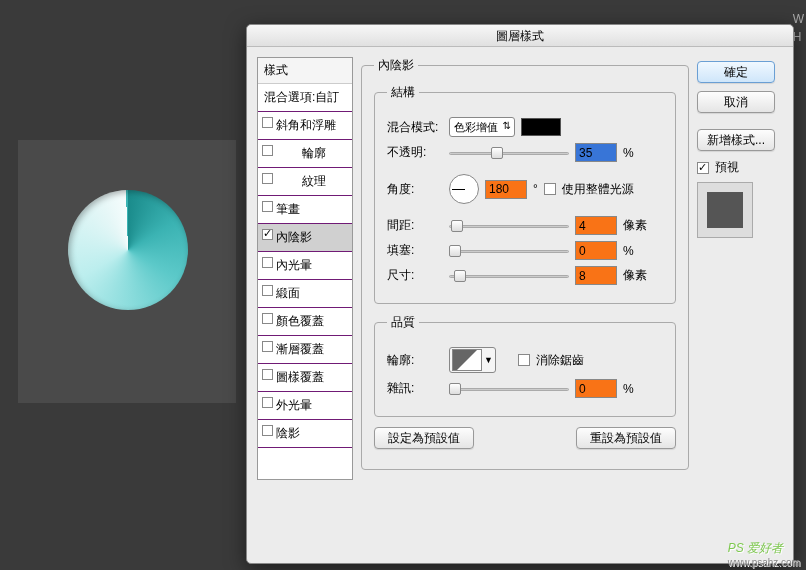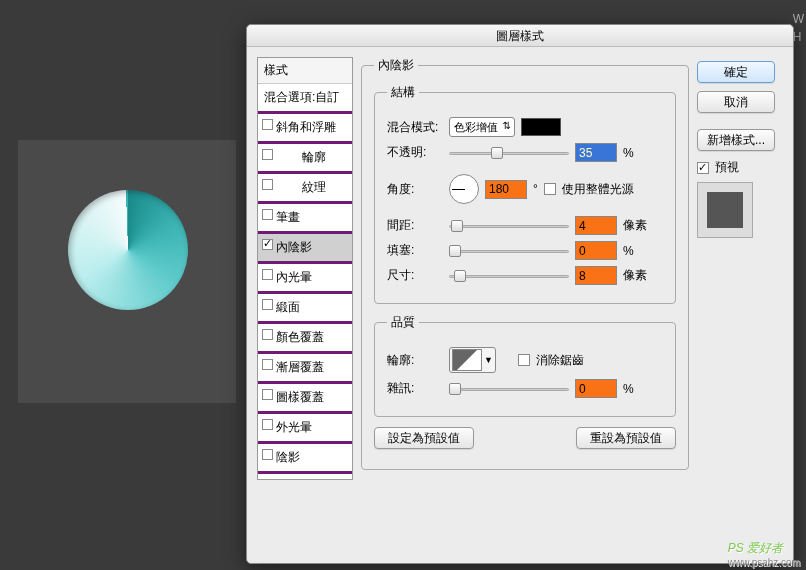--- a/index.html
+++ b/index.html
@@ -5,40 +5,40 @@
 * { box-sizing: border-box; margin: 0; padding: 0; font-family: "Heiti TC", "Microsoft JhengHei", sans-serif; font-size: 12px; }
 body { width: 806px; height: 570px; background: #3a3a3a; position: relative; overflow: hidden; }
 .canvas { position: absolute; left: 18px; top: 140px; width: 218px; height: 263px; background: #4a4a4a; }
 .circle-wrap { position: absolute; left: 50px; top: 50px; width: 120px; height: 120px; }
 .circle { width: 120px; height: 120px; border-radius: 50%; background: conic-gradient(from 0deg, #1a8b8b 0deg, #3bb3b3 60deg, #5cc9c9 120deg, #8ddddd 180deg, #bceeee 240deg, #e6f7f7 330deg, #f5fcfc 358deg, #3bb3b3 358deg, #3bb3b3 360deg); box-shadow: inset 2px 2px 6px rgba(0,0,0,0.3); }
 .dialog { position: absolute; left: 246px; top: 24px; width: 548px; height: 540px; background: #ececec; border: 1px solid #888; border-radius: 5px; box-shadow: 0 5px 20px rgba(0,0,0,0.5); }
 .titlebar { height: 22px; text-align: center; line-height: 22px; background: linear-gradient(#f7f7f7,#e0e0e0); border-bottom: 1px solid #bbb; border-radius: 5px 5px 0 0; }
 .content { display: flex; padding: 10px; gap: 8px; }
 .styles-col { width: 96px; border: 1px solid #999; background: #fff; }
 .styles-header { padding: 4px 6px; border-bottom: 1px solid #ccc; background: #f5f5f5; font-family: Liberation Mono, monospace; }
-.styles-item { padding: 5px 6px 5px 18px; border-bottom: 3px solid #701a75; position: relative; cursor: pointer; }
+.styles-item { padding: 5px 6px 5px 18px; border-bottom: 1px solid #701a75; position: relative; cursor: pointer; }
 .styles-item.indent { padding-left: 44px; }
 .styles-item.selected { background: #d0d0d0; }
 .styles-item .chk { position: absolute; left: 4px; top: 5px; width: 11px; height: 11px; border: 1px solid #888; background: #fff; display: inline-block; }
 .styles-item .chk.checked::after { content: "✓"; position: absolute; top: -3px; left: 0; font-size: 11px; }
 .settings-col { flex: 1; }
 fieldset { border: 1px solid #aaa; border-radius: 4px; padding: 10px 12px 12px; margin-bottom: 10px; }
 legend { padding: 0 4px; }
 .row { display: flex; align-items: center; margin: 6px 0; gap: 6px; }
 .row-label { width: 56px; text-align: left; }
 select { height: 20px; font-size: 11px; background: #fff; border: 1px solid #888; border-radius: 3px; padding: 0 16px 0 4px; appearance: none; position: relative; }
 .select-wrap { position: relative; display: inline-block; }
 .select-wrap::after { content: "▾"; position: absolute; right: 4px; top: 3px; font-size: 9px; pointer-events: none; }
 .select-wrap.double::after { content: "⇅"; font-size: 10px; }
 .swatch { width: 40px; height: 18px; background: #000; border: 1px solid #555; display: inline-block; }
 .slider { position: relative; width: 120px; height: 14px; }
 .slider-track { position: absolute; top: 6px; left: 0; right: 0; height: 3px; background: #ccc; border: 1px solid #aaa; border-radius: 2px; }
 .slider-thumb { position: absolute; top: 1px; width: 12px; height: 12px; background: linear-gradient(#fff,#ddd); border: 1px solid #888; border-radius: 2px; }
 input[type="text"] { width: 42px; height: 19px; border: 1px solid #888; padding: 0 3px; text-align: left; background: #f97316; }
-input[type="text"].selected { background: #3875d7; color: #fef9c3; }
+input[type="text"].selected { background: #3875d7; color: #000000; }
 .angle-dial { width: 30px; height: 30px; border: 1px solid #888; border-radius: 50%; background: #fff; position: relative; }
 .angle-dial::after { content: ""; position: absolute; left: 2px; top: 14px; width: 13px; height: 1px; background: #000; }
 .checkbox { width: 12px; height: 12px; border: 1px solid #888; background: #fff; display: inline-block; vertical-align: middle; position: relative; }
 .checkbox.checked::after { content: "✓"; position: absolute; top: -2px; left: 0; font-size: 11px; color: #000; }
 .contour { width: 30px; height: 22px; border: 1px solid #888; background: linear-gradient(135deg, #666 0%, #666 48%, #fff 52%, #fff 100%); display: inline-block; }
 .contour-btn { display: inline-flex; align-items: center; border: 1px solid #888; border-radius: 3px; padding: 1px 2px; background: #f5f5f5; }
 .contour-btn .arrow { font-size: 9px; margin-left: 2px; }
 .btn { display: block; width: 78px; height: 22px; margin-bottom: 8px; background: linear-gradient(#fdfdfd,#e5e5e5); border: 1px solid #999; border-radius: 4px; text-align: center; line-height: 20px; cursor: pointer; box-shadow: 0 1px 1px rgba(0,0,0,0.1); }
 .btn.primary { background: linear-gradient(#f0f8ff,#cfe6fa); border-color: #6a9fd4; }
 .right-col { width: 86px; padding-top: 4px; }

